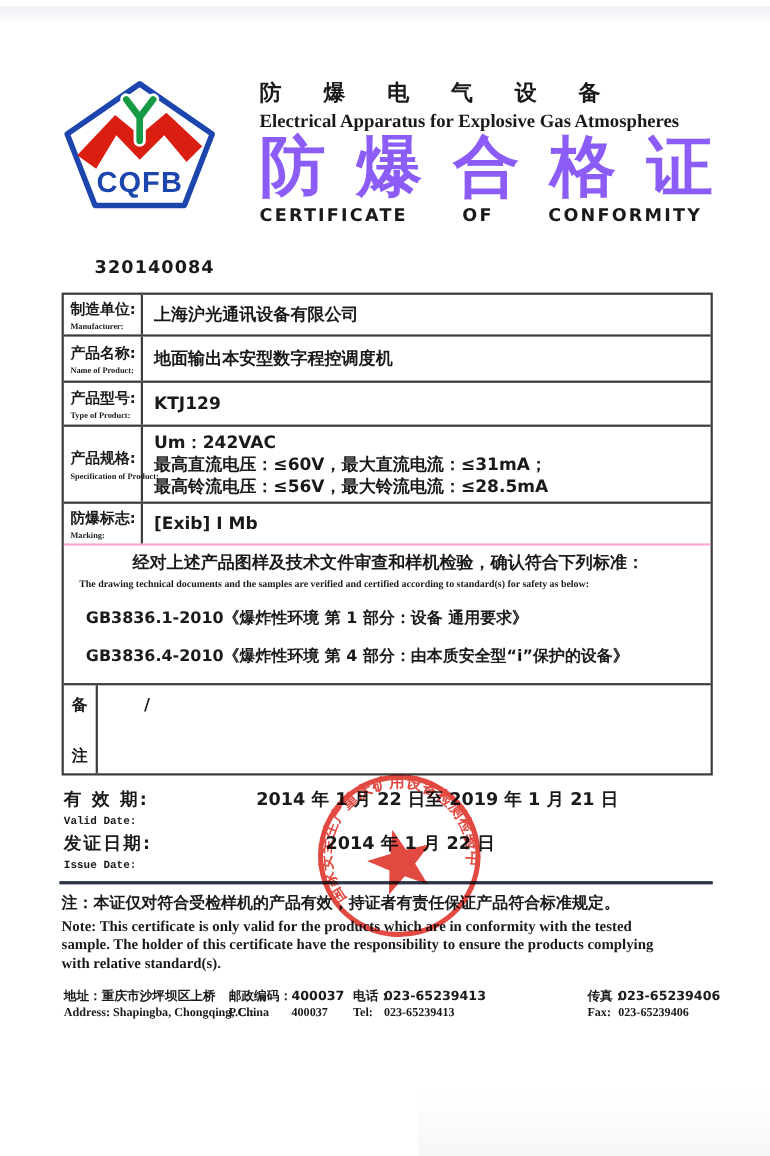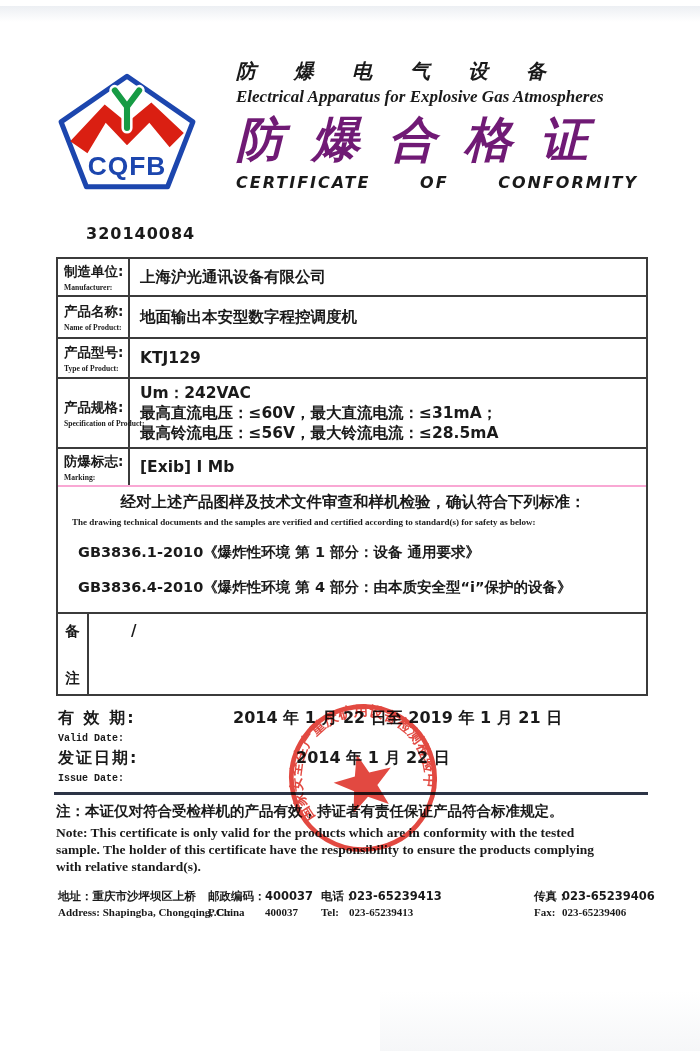--- a/index.html
+++ b/index.html
@@ -7,24 +7,24 @@
   body { font-family:"DejaVu Sans","Liberation Sans",sans-serif; color:#1a1a1a; }
   .page { position:relative; width:700px; height:1051px; background:#fff; overflow:hidden; margin:0 auto; }
   .scan-top { position:absolute; top:6px; left:0; width:700px; height:16px;
     background:linear-gradient(#dde2e9,rgba(255,255,255,0)); opacity:.55; }
   .scan-bottom { position:absolute; bottom:0; right:0; width:320px; height:60px;
     background:linear-gradient(rgba(255,255,255,0),#eceef1); opacity:.5; }
 
   
   .header { display:flex; padding:56px 0 0 56px; }
   .logo { width:142px; margin-top:16px; flex:0 0 auto; }
-  .header-text { margin-left:38px; margin-top:2px;font-style:italic; }
+  .header-text { margin-left:38px; margin-top:15px; }
   .t-zh { font-size:20px; font-weight:bold; letter-spacing:38px; white-space:nowrap; line-height:26px; }
   .t-en { font-family:"Liberation Serif","DejaVu Serif",serif; font-weight:bold; font-size:17px; margin-top:3px; white-space:nowrap; }
-  .t-cert-zh { color:#701a75; font-size:48px; font-weight:bold; letter-spacing:28px; line-height:58px; margin-top:3px; white-space:nowrap; }
+  .t-cert-zh { color:#8b5cf6; font-size:60px; font-weight:bold; letter-spacing:28px; line-height:58px; margin-top:3px; white-space:nowrap; }
   .t-cert-en { font-size:16px; font-weight:bold; letter-spacing:2px; word-spacing:42px; margin-top:5px; white-space:nowrap; }
 
   
   .serial { display:flex; align-items:flex-start; padding:16px 0 0 58px; }
   .serial-zh { font-size:17px; font-weight:bold; letter-spacing:10px; line-height:20px; }
   .serial-en { font-family:"Liberation Serif","DejaVu Serif",serif; font-weight:bold; font-size:10px; letter-spacing:3px; margin-top:3px; }
   .serial-value { font-size:16px; font-weight:bold; margin:12px 0 0 28px; letter-spacing:1px; }
 
   
   .ptable { width:592px; margin:14px 0 0 56px; border:2px solid #3b3b3b; }

